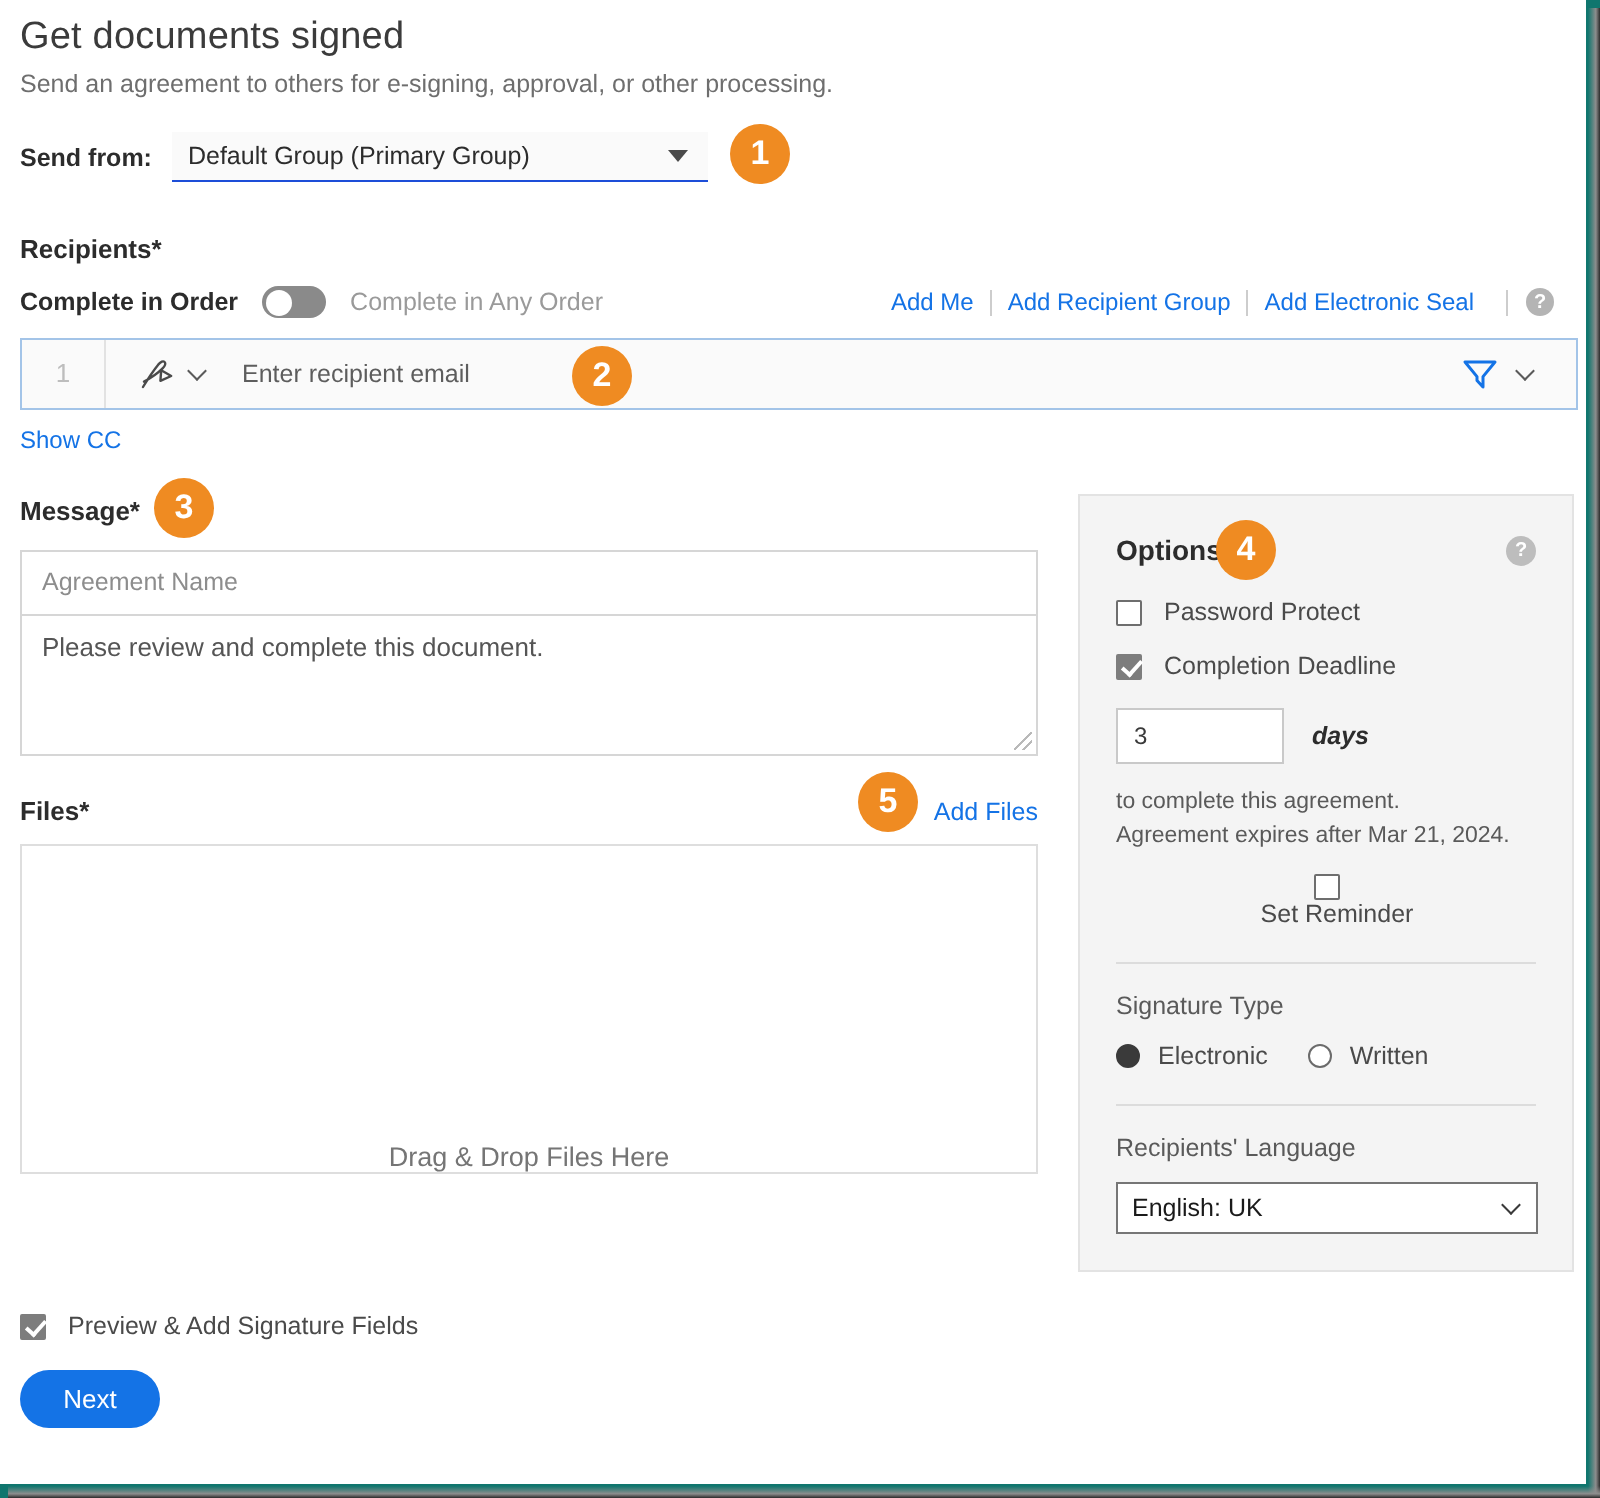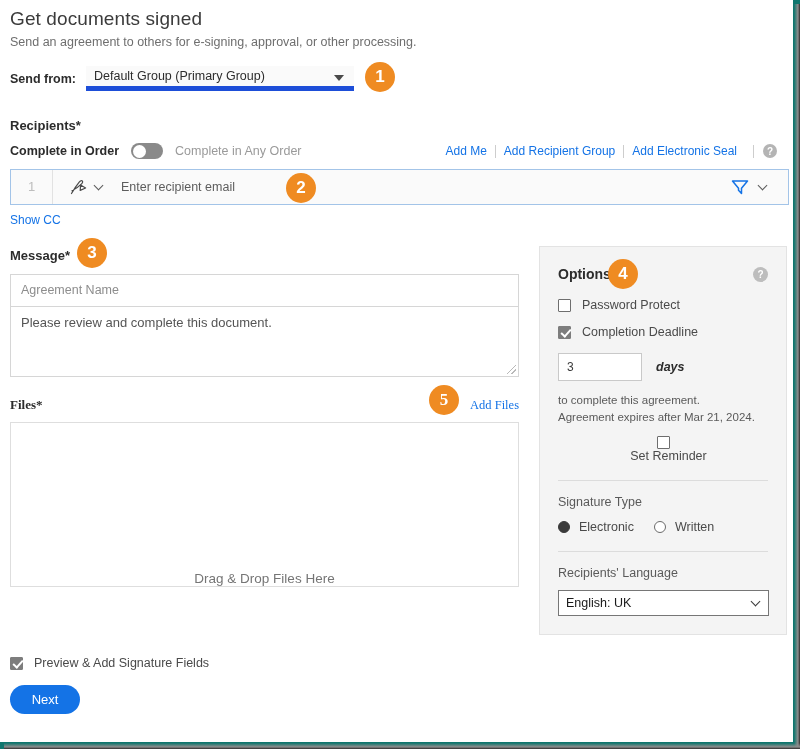--- a/index.html
+++ b/index.html
@@ -41,21 +41,21 @@
 
   
   .sendfrom-row {
     display: flex; align-items: center; margin: 17px 0 0 4px; position: relative;
   }
   .sendfrom-label {
     font-size: 12.5px; color: #2c2c2c; font-weight: bold; margin-right: 10px;
   }
   .sendfrom-select {
     position: relative; width: 268px; height: 25px;
-    background: #fafafa; border: none; border-bottom: 5px solid #1d4ed8;
+    background: #fafafa; border: none; border-bottom: 1px solid #1d4ed8;
     display: flex; align-items: center; padding: 0 8px;
     font-size: 12.5px; color: #2c2c2c;
   }
   .caret-down {
     position: absolute; right: 10px; top: 9px;
     width: 0; height: 0;
     border-left: 5px solid transparent; border-right: 5px solid transparent;
     border-top: 6px solid #4a4a4a;
   }
 
@@ -153,21 +153,20 @@
   .resize-grip {
     position: absolute; right: 2px; bottom: 2px; width: 9px; height: 9px;
     background:
       linear-gradient(135deg, transparent 0 45%, #b9b9b9 45% 55%, transparent 55% 100%),
       linear-gradient(135deg, transparent 0 70%, #b9b9b9 70% 80%, transparent 80% 100%);
   }
 
   .files-row {
     display: flex; align-items: center; margin-top: 20px; position: relative;
     width: 509px;
-    font-family: Liberation Serif, serif;
   }
   .add-files {
     margin-left: auto; font-size: 12.5px; color: #1473e6; text-decoration: none;
   }
   .dropzone {
     margin-top: 9px; width: 509px; height: 165px;
     border: 1px solid #dedede; background: #fff;
     display: flex; align-items: flex-end; justify-content: center;
     font-size: 13.5px; color: #757575;
   }

